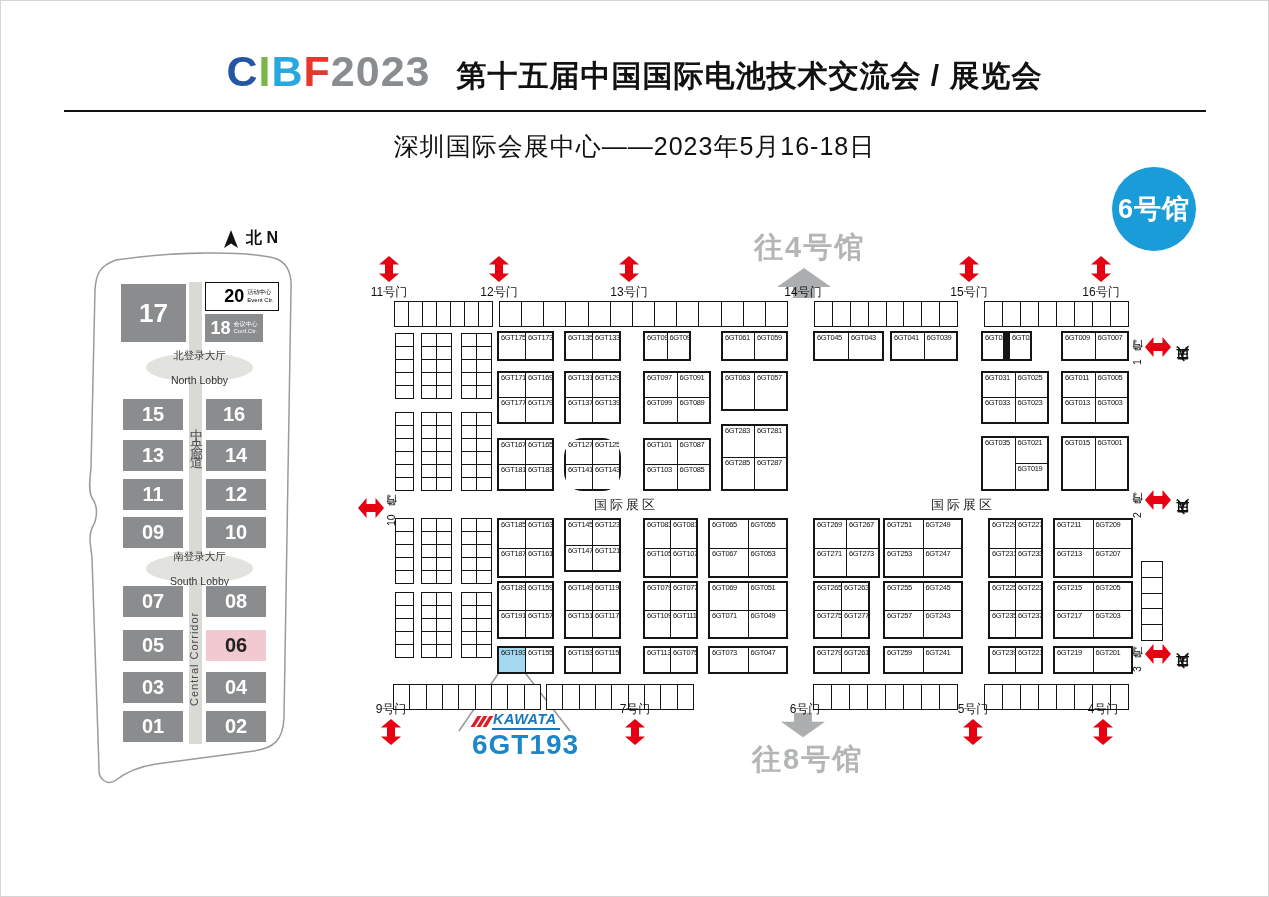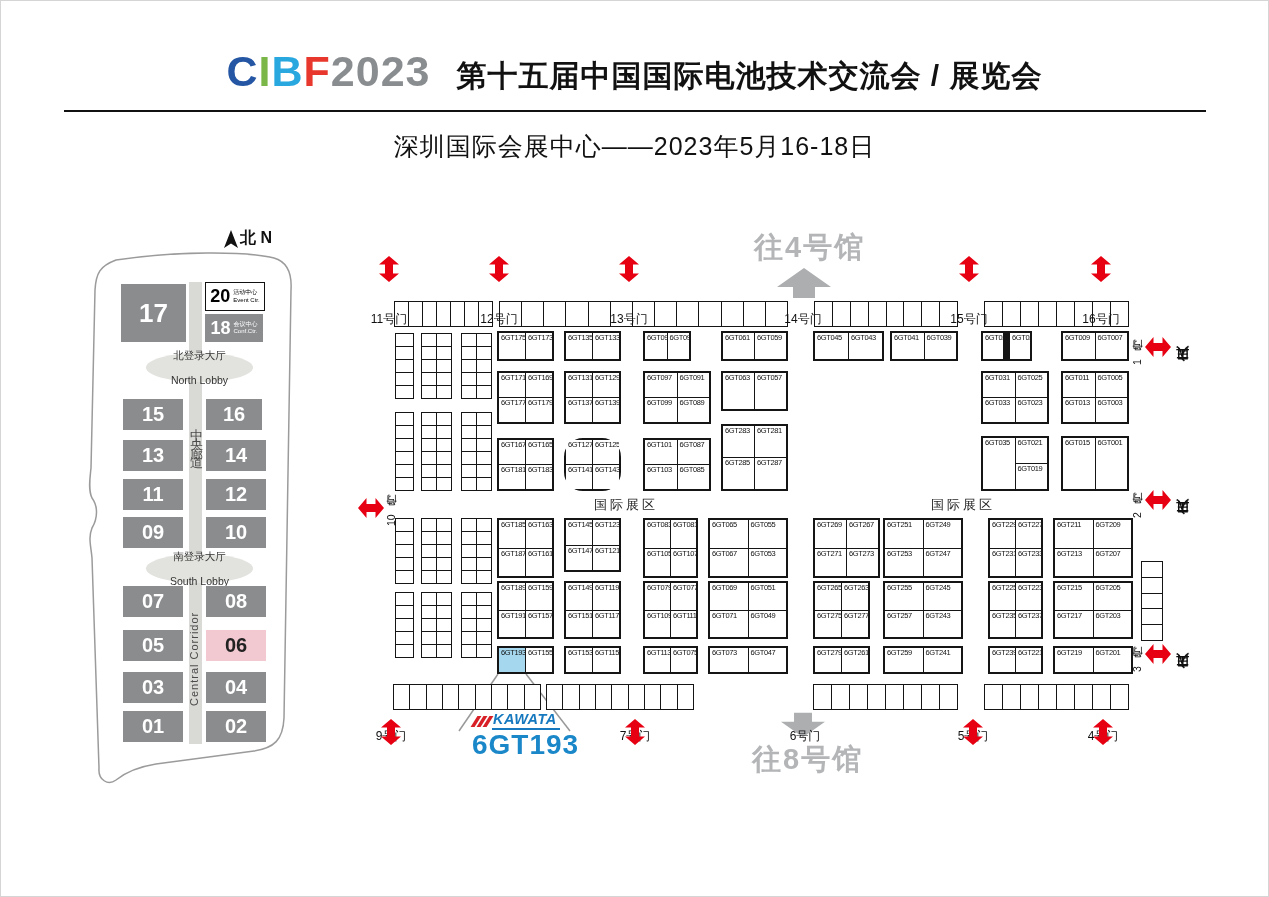--- a/index.html
+++ b/index.html
@@ -24,30 +24,30 @@
   .lobby{position:absolute;background:#e2e2de;border-radius:50%;display:flex;flex-direction:column;
          align-items:center;justify-content:center;color:#333;line-height:1.15;}
   .lobby .zh{font-size:10.5px;}
   .lobby .en{font-size:10.5px;margin-top:12px;}
   .corridor{position:absolute;background:#d9d9d6;}
   .corridor-zh{position:absolute;font-size:13px;color:#4a4a4a;writing-mode:vertical-rl;letter-spacing:9px;}
   .corridor-en{position:absolute;font-size:11px;color:#4a4a4a;writing-mode:vertical-rl;transform:rotate(180deg);letter-spacing:1px;}
   .ctr-box{position:absolute;display:flex;align-items:center;justify-content:center;gap:3px;}
   .ctr-box .num{font-size:18px;font-weight:bold;}
   .ctr-box .sub{display:flex;flex-direction:column;font-size:6px;line-height:1.2;}
-  .compass{position:absolute;left:138px;top:2px;display:flex;align-items:center;gap:2px;
+  .compass{position:absolute;left:138px;top:2px;display:flex;align-items:center;gap:8px;
            font-size:16px;color:#111;font-weight:bold;}
   
   #plan{position:absolute;left:355px;top:225px;width:850px;height:570px;}
   .booth-block{position:absolute;display:grid;gap:1px;background:#151515;border:2px solid #151515;box-sizing:border-box;}
   .booth-block.thin{border-width:1.5px;}
   .booth-cell{background:#fff;font-size:7.5px;line-height:1.15;padding:1px 0 0 2px;color:#111;
               overflow:hidden;letter-spacing:-0.4px;white-space:nowrap;}
   .booth-cell.hl{background:#a5d7ee;}
-  .door-label{position:absolute;font-size:12px;color:#111;white-space:nowrap;text-align:center;margin-top:27px;}
+  .door-label{position:absolute;font-size:12px;color:#111;white-space:nowrap;text-align:center;}
   .vlabel{position:absolute;font-size:10.5px;color:#111;writing-mode:vertical-rl;transform:rotate(180deg);white-space:nowrap;}
   .entrance-label{position:absolute;font-size:13px;font-weight:bold;color:#111;writing-mode:vertical-rl;
                   transform:rotate(180deg);letter-spacing:2px;white-space:nowrap;}
   .zone-label{position:absolute;font-size:13px;color:#222;letter-spacing:3px;white-space:nowrap;}
   .gray-arrow-text{position:absolute;font-size:29px;font-weight:bold;color:#b3b5b7;letter-spacing:2px;white-space:nowrap;}
   .big-booth{position:absolute;border:2px solid #151515;background:#fff;box-sizing:border-box;}
   .big-booth .tag{position:absolute;left:2px;top:1px;font-size:7.5px;letter-spacing:-0.4px;}
   .big-booth .cname{position:absolute;left:0;right:0;top:42%;text-align:center;font-size:14px;color:#222;letter-spacing:2px;}
   .kawata{position:absolute;display:flex;align-items:flex-end;gap:2px;}
   .kw-slashes{display:flex;gap:2px;align-items:flex-end;padding-bottom:3px;}
@@ -61,36 +61,37 @@
 
 <div class="page">
 
   <div class="title-row">
     <span class="logo" id="cibf-logo"><span style="color: rgb(36, 86, 164);">C</span><span style="color: rgb(122, 182, 72);">I</span><span style="color: rgb(41, 168, 224);">B</span><span style="color: rgb(232, 56, 45);">F</span><span style="color: rgb(138, 141, 144);">2023</span></span>
     <h1 class="main-title">第十五届中国国际电池技术交流会 / 展览会</h1>
   </div>
   <div class="rule"></div>
   <div class="subtitle">深圳国际会展中心——2023年5月16-18日</div>
 
+  <div class="badge">6号馆</div>
 
   <div id="minimap">
     <svg class="abs" style="left:0;top:24px;" width="215" height="540" viewBox="0 0 215 540">
       <path d="M 30,10 C 90,1 160,1 188,8 C 202,12 206,24 205,40 L 198,468 C 197,490 188,498 168,501 L 70,514 C 45,518 35,526 30,530 C 22,536 12,530 13,518 L 6,308 C 5,296 2,288 6,278 C 12,268 12,256 6,248 C 2,240 4,228 5,218 L 9,40 C 10,23 14,16 30,10 Z" fill="none" stroke="#9b9b9b" stroke-width="1.5"></path>
     </svg>
     <div class="compass">
       <svg width="14" height="18" viewBox="0 0 14 18">
           <path d="M7 0 L14 18 L7 13.5 L0 18 Z" fill="#111"></path>
         </svg>
       <span>北 N</span>
     </div>
     <div class="corridor" style="left:103px;top:56px;width:13px;height:462px;"></div>
     <div class="corridor-zh" style="left:101px;top:192px;">中央廊道</div>
     <div class="corridor-en" style="left:102px;top:300px;height:180px;">Central Corridor</div>
 
-    <div class="ctr-box" style="left:119px;top:56px;width:58px;height:27px;background:#fff;border:1.5px solid #111;">
+    <div class="ctr-box" style="left:119px;top:56px;width:58px;height:27px;background:#fff;border:1.5px solid #111;padding-left:14px;">
       <span class="num">20</span>
       <span class="sub">
         <span>活动中心</span>
         <span>Event Ctr.</span>
       </span>
     </div>
     <div class="ctr-box" style="left:119px;top:88px;width:58px;height:28px;background:#8a8c8e;color:#fff;">
       <span class="num">18</span>
       <span class="sub">
         <span>会议中心</span>

